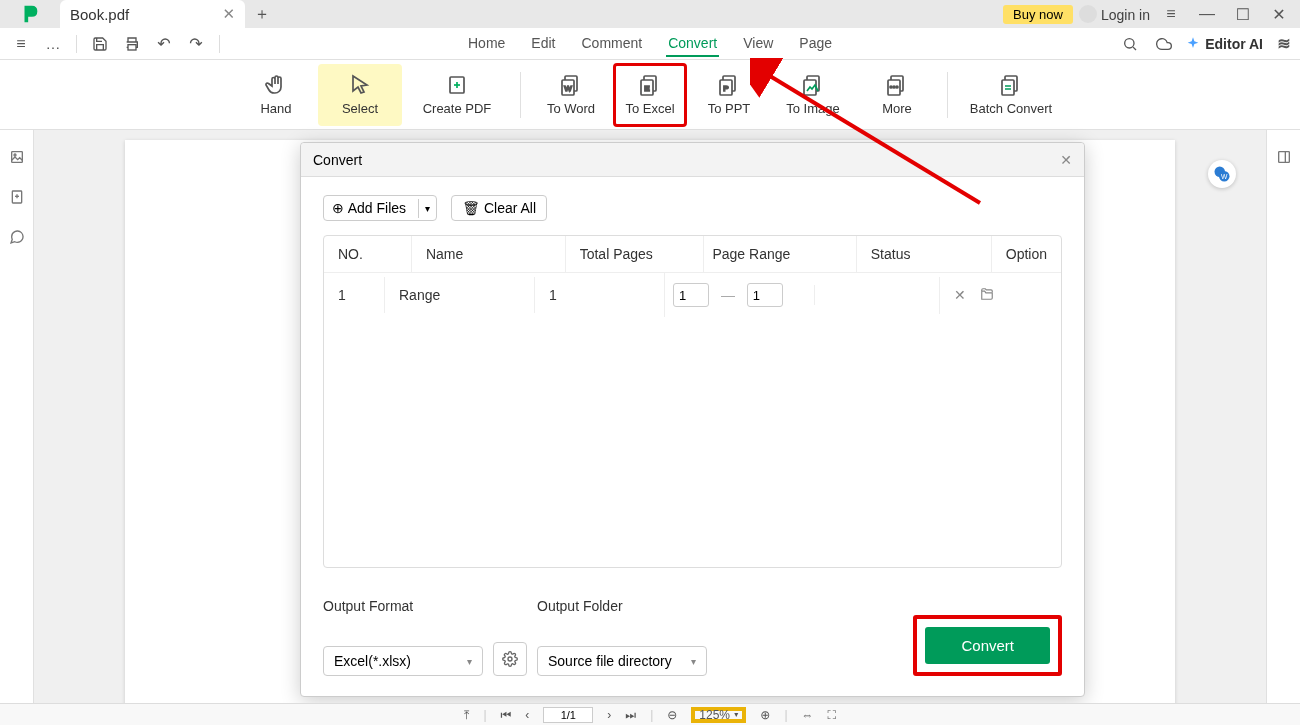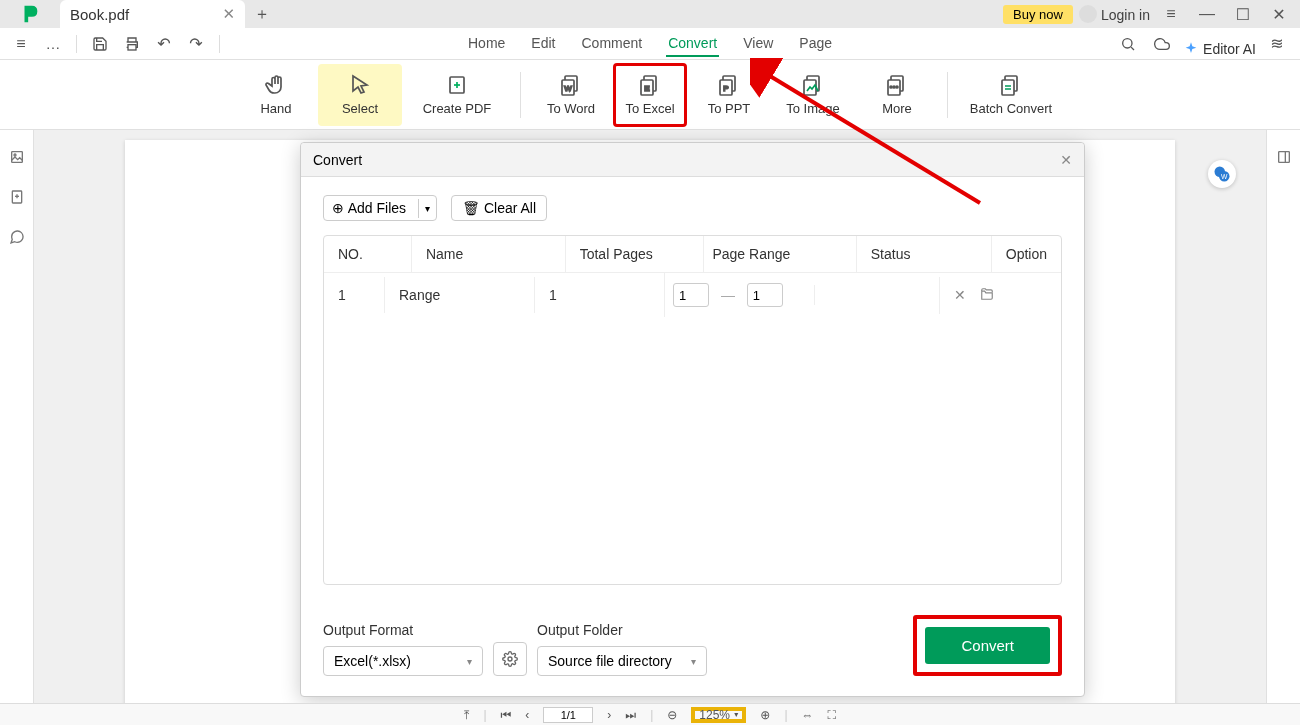--- a/index.html
+++ b/index.html
@@ -19,21 +19,21 @@
 .win-btn { width:30px; height:22px; display:flex; align-items:center; justify-content:center; color:#555; }
 
 
 .menubar { height: 32px; background:#fff; border-bottom:1px solid #e0e0e0; display:flex; align-items:center; position:relative; }
 .menubar .left-tools { display:flex; align-items:center; gap:6px; padding:0 8px; }
 .menubar .left-tools .sep { width:1px; height:18px; background:#ddd; margin:0 4px; }
 .icon-btn { width:26px; height:26px; display:flex; align-items:center; justify-content:center; color:#555; cursor:pointer; }
 .menu-center { position:absolute; left:50%; transform:translateX(-50%); display:flex; gap:22px; font-size:14px; color:#555; }
 .menu-item { padding:4px 2px; cursor:pointer; }
 .menu-item.active { color:#009b5a; border-bottom:2px solid #009b5a; }
-.menubar .right-tools { margin-left:auto; display:flex; align-items:flex-end; gap:8px; padding-right:10px; }
+.menubar .right-tools { margin-left:auto; display:flex; align-items:center; gap:8px; padding-right:3px;font-weight:bold; }
 .editor-ai { font-size:14px; color:#333; display:flex; align-items:center; gap:4px; }
 
 
 .ribbon { height: 70px; background:#fff; border-bottom:1px solid #e0e0e0; display:flex; align-items:center; justify-content:center; gap:0; }
 .ribbon .tool { width:84px; height:62px; display:flex; flex-direction:column; align-items:center; justify-content:center; gap:4px; font-size:13px; color:#333; cursor:pointer; border-radius:4px; }
 .ribbon .tool.selected { background:#fef9c3; }
 .ribbon .tool svg { width:24px; height:24px; }
 .ribbon .divider { width:1px; height:46px; background:#e0e0e0; margin:0 8px; }
 .ribbon .highlight-red { border:3px solid #e30000; border-radius:4px; padding:1px; }
 .ribbon .wide { width:110px; }
@@ -71,21 +71,21 @@
 .col-option { flex:1; border-left:1px solid #eee; }
 .table-row { display:flex; font-size:14px; color:#333; align-items:center; }
 .range-input { width:36px; height:24px; border:1px solid #ccc; border-radius:3px; text-align:left; padding:0 5px; font-size:13px; }
 .range-sep { margin:0 8px; color:#aaa; }
 .opt-icons { display:flex; gap:14px; color:#888; }
 .opt-icons span { cursor:pointer; }
 
 .dialog-footer { padding:12px 22px 20px; display:flex; align-items:flex-end; gap:10px; }
 .out-group { display:flex; flex-direction:column; gap:8px; }
 .out-group .lbl { font-size:14px; color:#333; }
-.dropdown { border:1px solid #ccc; border-radius:4px; padding:6px 10px; font-size:14px; background:#fff; display:flex; align-items:center; justify-content:space-between; cursor:pointer; }
+.dropdown { border:1px solid #ccc; border-radius:4px; padding:6px 10px; font-size:14px; background:#fff; display:flex; align-items:center; justify-content:space-between; cursor:pointer;margin-top:24px; }
 .dropdown .chev { font-size:10px; color:#888; }
 .gear-btn { width:34px; height:34px; border:1px solid #ccc; border-radius:4px; display:flex; align-items:center; justify-content:center; cursor:pointer; }
 .convert-btn { margin-left:auto; background:#009b5a; color:#fff; border:none; padding:10px 36px; font-size:15px; border-radius:3px; cursor:pointer; }
 .convert-wrap { border:4px solid #e30000; padding:8px; border-radius:3px; margin-left:auto; }
 
 
 .annotation-arrow { position:absolute; top:58px; left:750px; pointer-events:none; z-index:200; }
 
 
 .statusbar { position:absolute; bottom:0; left:0; right:0; height:22px; background:#f8f8f8; border-top:1px solid #ddd; display:flex; align-items:center; justify-content:center; gap:14px; font-size:12px; color:#555; }

